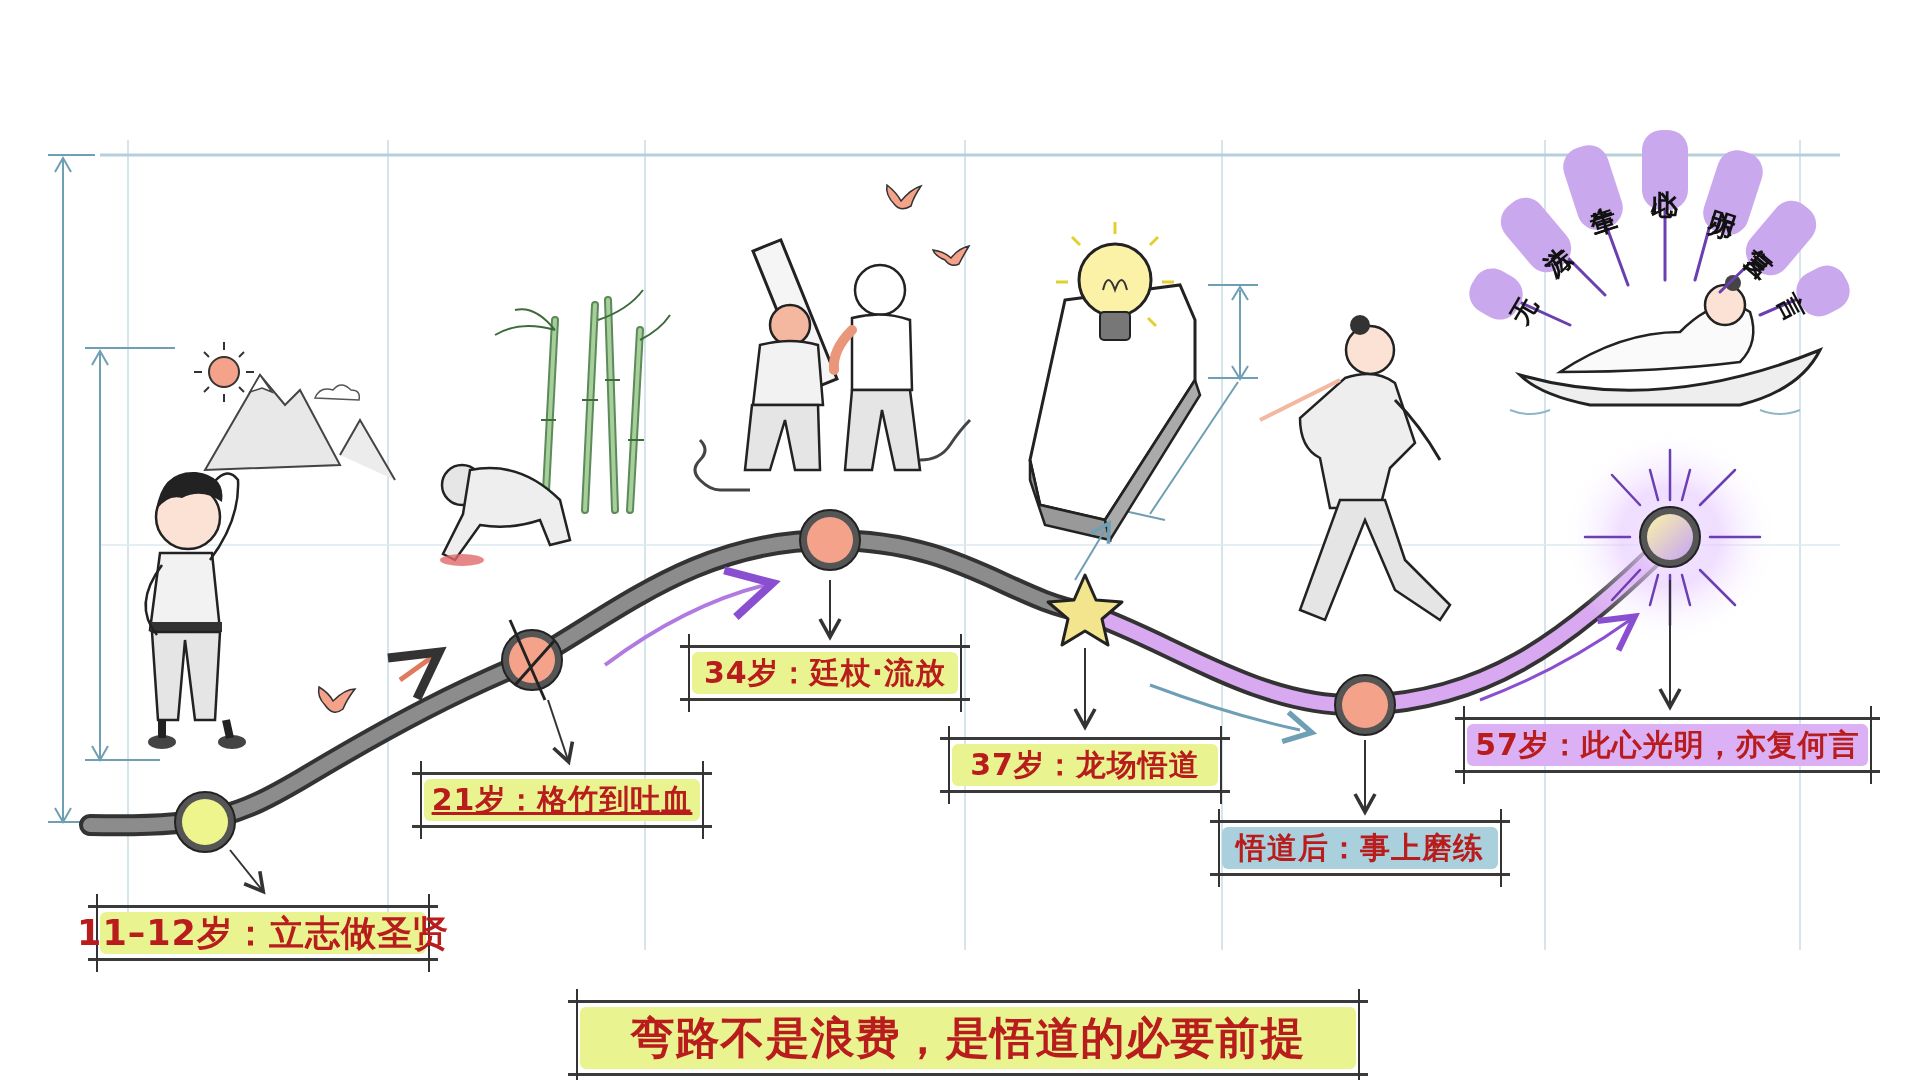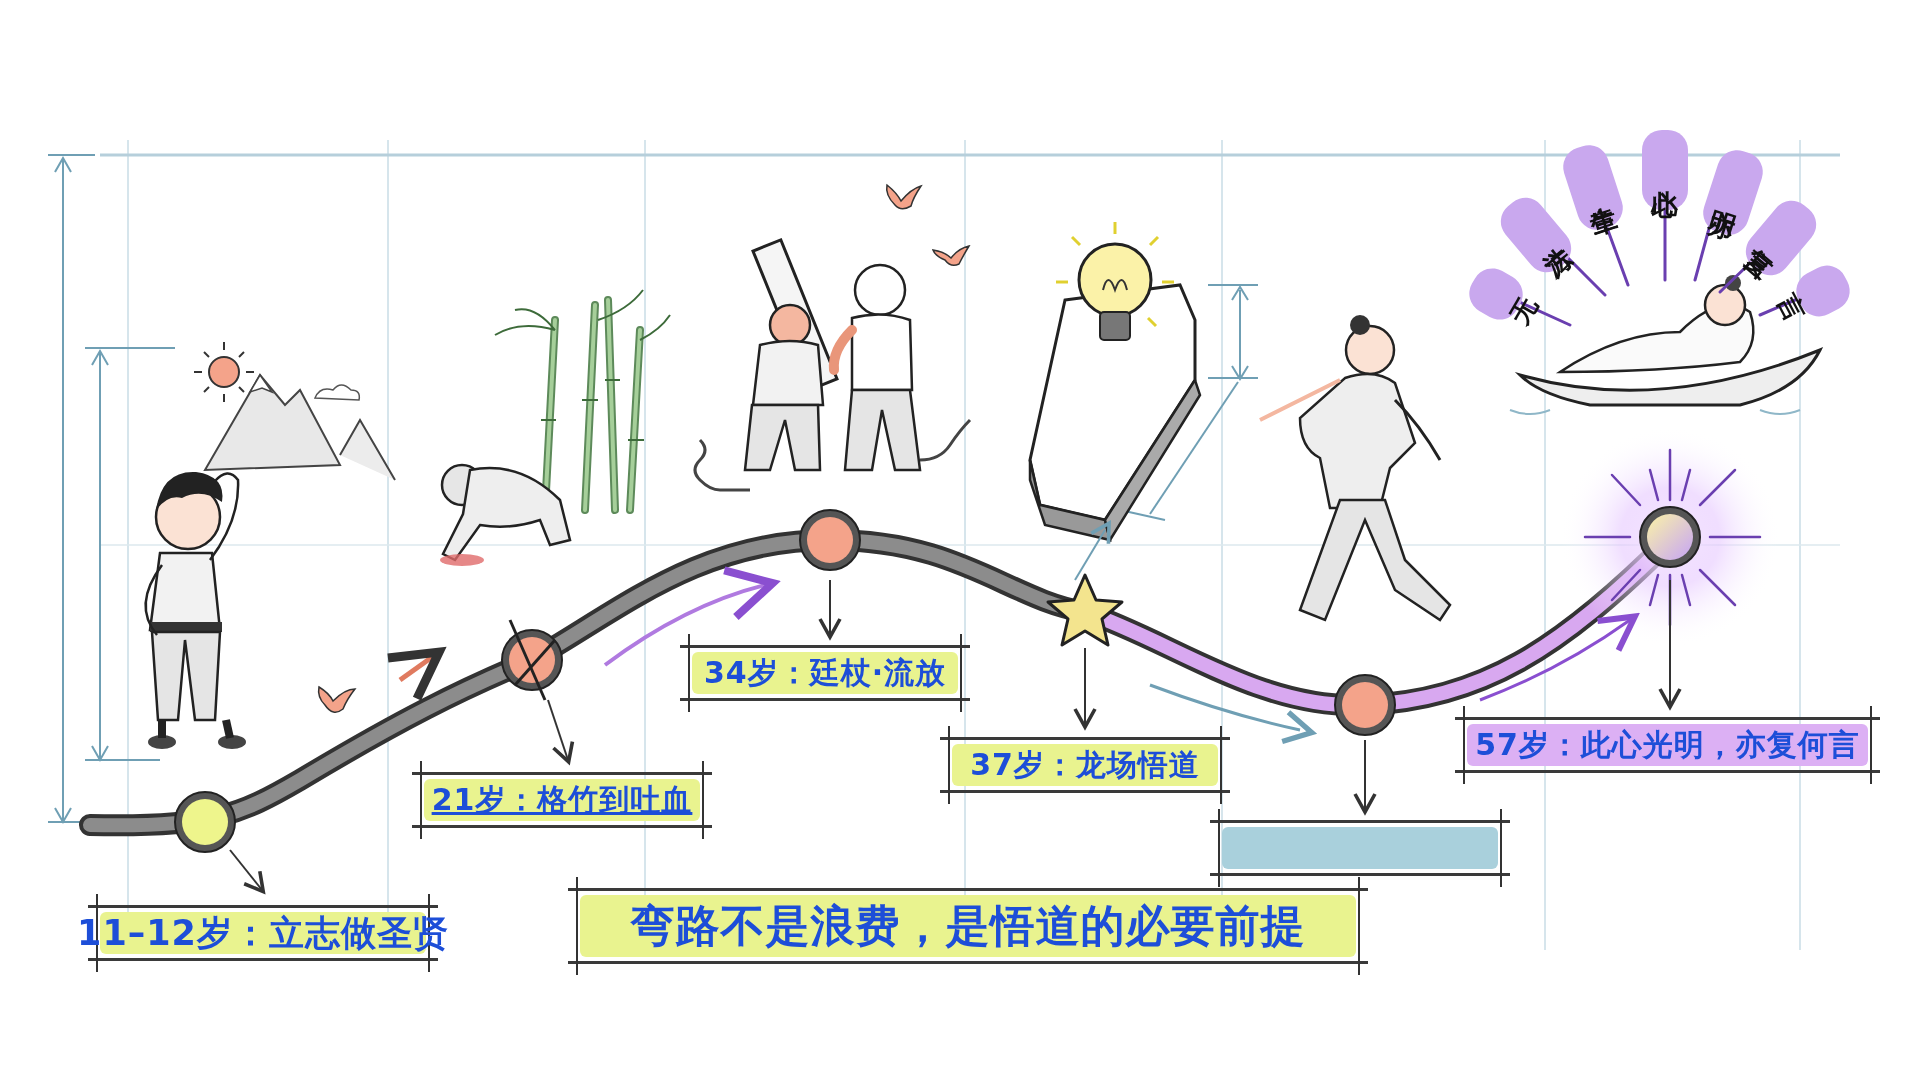--- a/index.html
+++ b/index.html
@@ -5,21 +5,21 @@
   html, body { margin:0; padding:0; }
   body {
     width:1920px; height:1080px; overflow:hidden; position:relative;
     background:#ffffff;
     font-family:"DejaVu Sans", "Liberation Sans", sans-serif;
   }
   #canvas { position:absolute; left:0; top:0; width:1920px; height:1080px; }
   .label {
     position:absolute;
     font-weight:bold;
-    color:#1d4ed8;
+    color:#b91c1c;
     display:flex; align-items:center; justify-content:center;
     box-sizing:border-box;
     border-top:3px solid #3a3a3a;
     border-bottom:3px solid #3a3a3a;
     letter-spacing:1px;
     white-space:nowrap;
   }
   .label::before, .label::after {
     content:""; position:absolute; top:-14px; bottom:-14px; width:2px; background:#333;
   }
@@ -293,27 +293,28 @@
 <div class="label" style="left:680px; top:645px; width:290px; height:56px; font-size:30px;">
   <div class="bg" style="background:#e9f38f;"></div>
   <span>34岁：廷杖·流放</span>
 </div>
 <div class="label" style="left:940px; top:737px; width:290px; height:56px; font-size:30px;">
   <div class="bg" style="background:#e9f38f;"></div>
   <span>37岁：龙场悟道</span>
 </div>
 <div class="label" style="left:1210px; top:820px; width:300px; height:56px; font-size:30px;">
   <div class="bg" style="background:#a9d0dc;"></div>
+  <span>悟道后：事上磨练</span>
 </div>
 <div class="label" style="left:1455px; top:717px; width:425px; height:56px; font-size:30px;text-align:right;">
   <div class="bg" style="background:#dcb0f4;"></div>
   <span>57岁：此心光明，亦复何言</span>
 </div>
 
-<div class="label" style="left:568px; top:888px; width:800px; height:76px; font-size:44px;">
+<div class="label" style="left:568px; top:1000px; width:800px; height:76px; font-size:44px;">
   <div class="bg" style="background:#e9f38f;"></div>
   <span>弯路不是浪费，是悟道的必要前提</span>
 </div>
 
 <div class="bubble" style="left:1473px; top:268px; width:46px; height:52px; transform:rotate(-60deg);">无</div>
 <div class="bubble" style="left:1513px; top:195px; width:46px; height:80px; transform:rotate(-40deg);">方法</div>
 <div class="bubble" style="left:1570px; top:145px; width:46px; height:85px; transform:rotate(-18deg);">章生</div>
 <div class="bubble" style="left:1642px; top:130px; width:46px; height:80px;">此心</div>
 <div class="bubble" style="left:1710px; top:150px; width:46px; height:85px; transform:rotate(18deg);">亦明</div>
 <div class="bubble" style="left:1758px; top:198px; width:46px; height:80px; transform:rotate(40deg);">言复</div>

